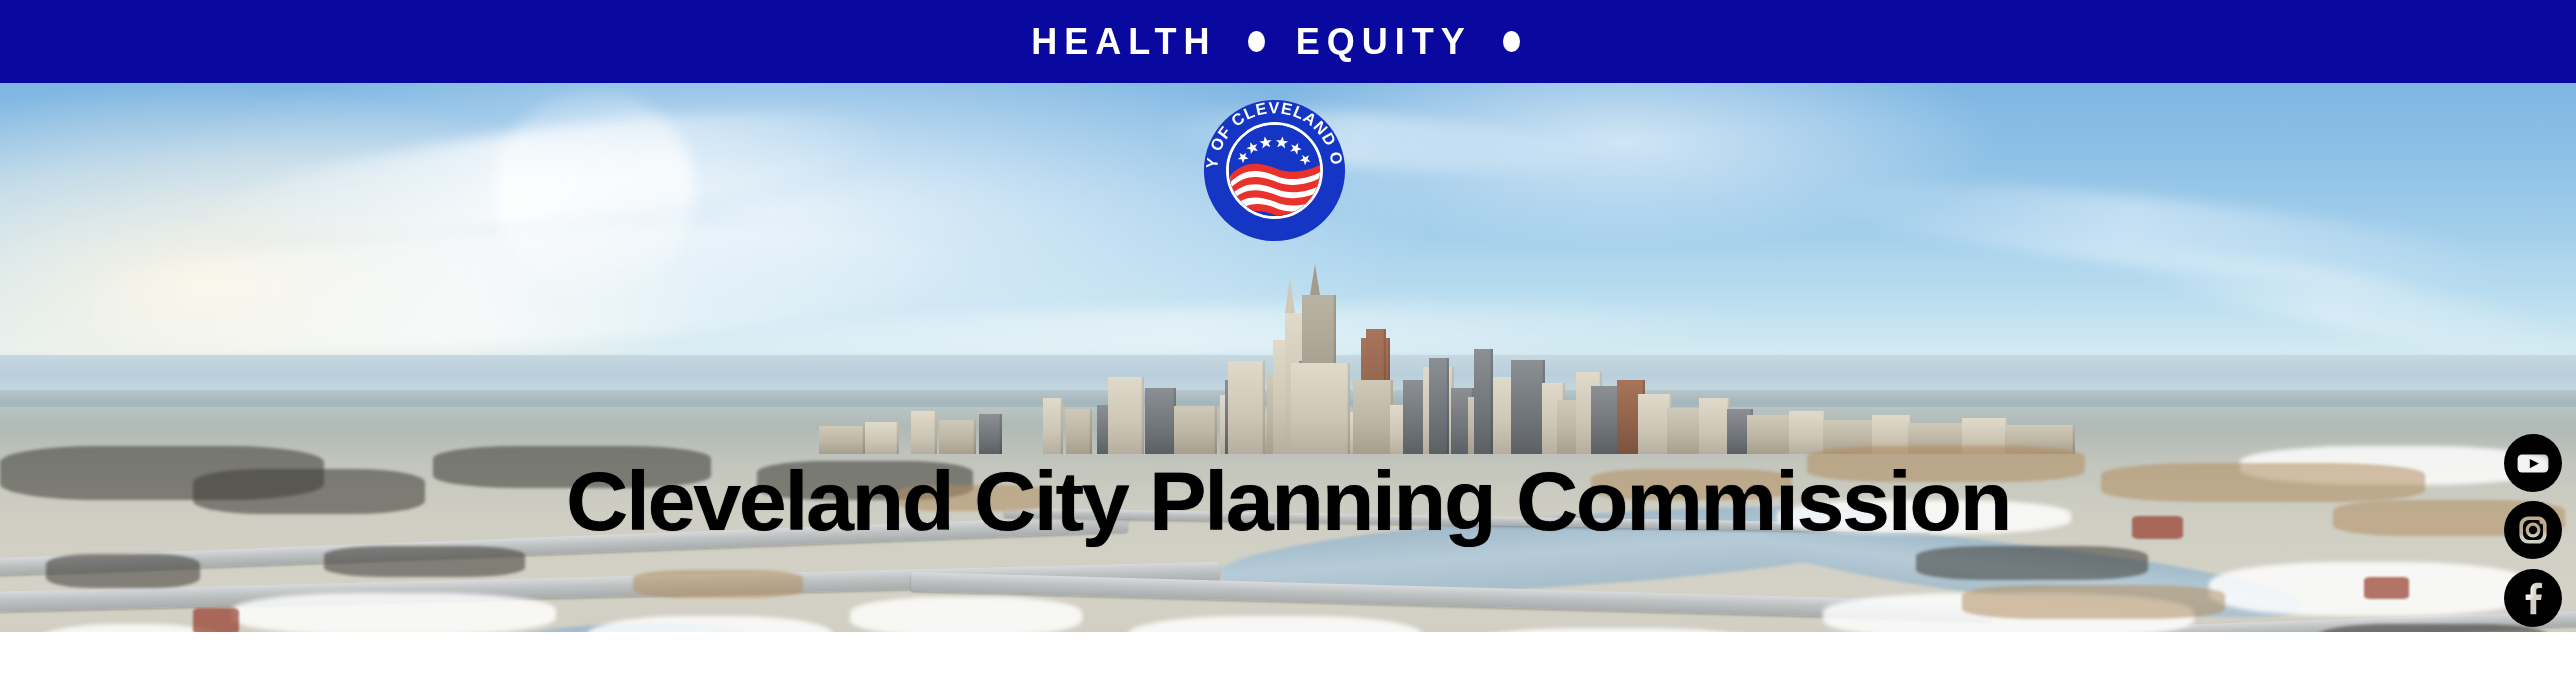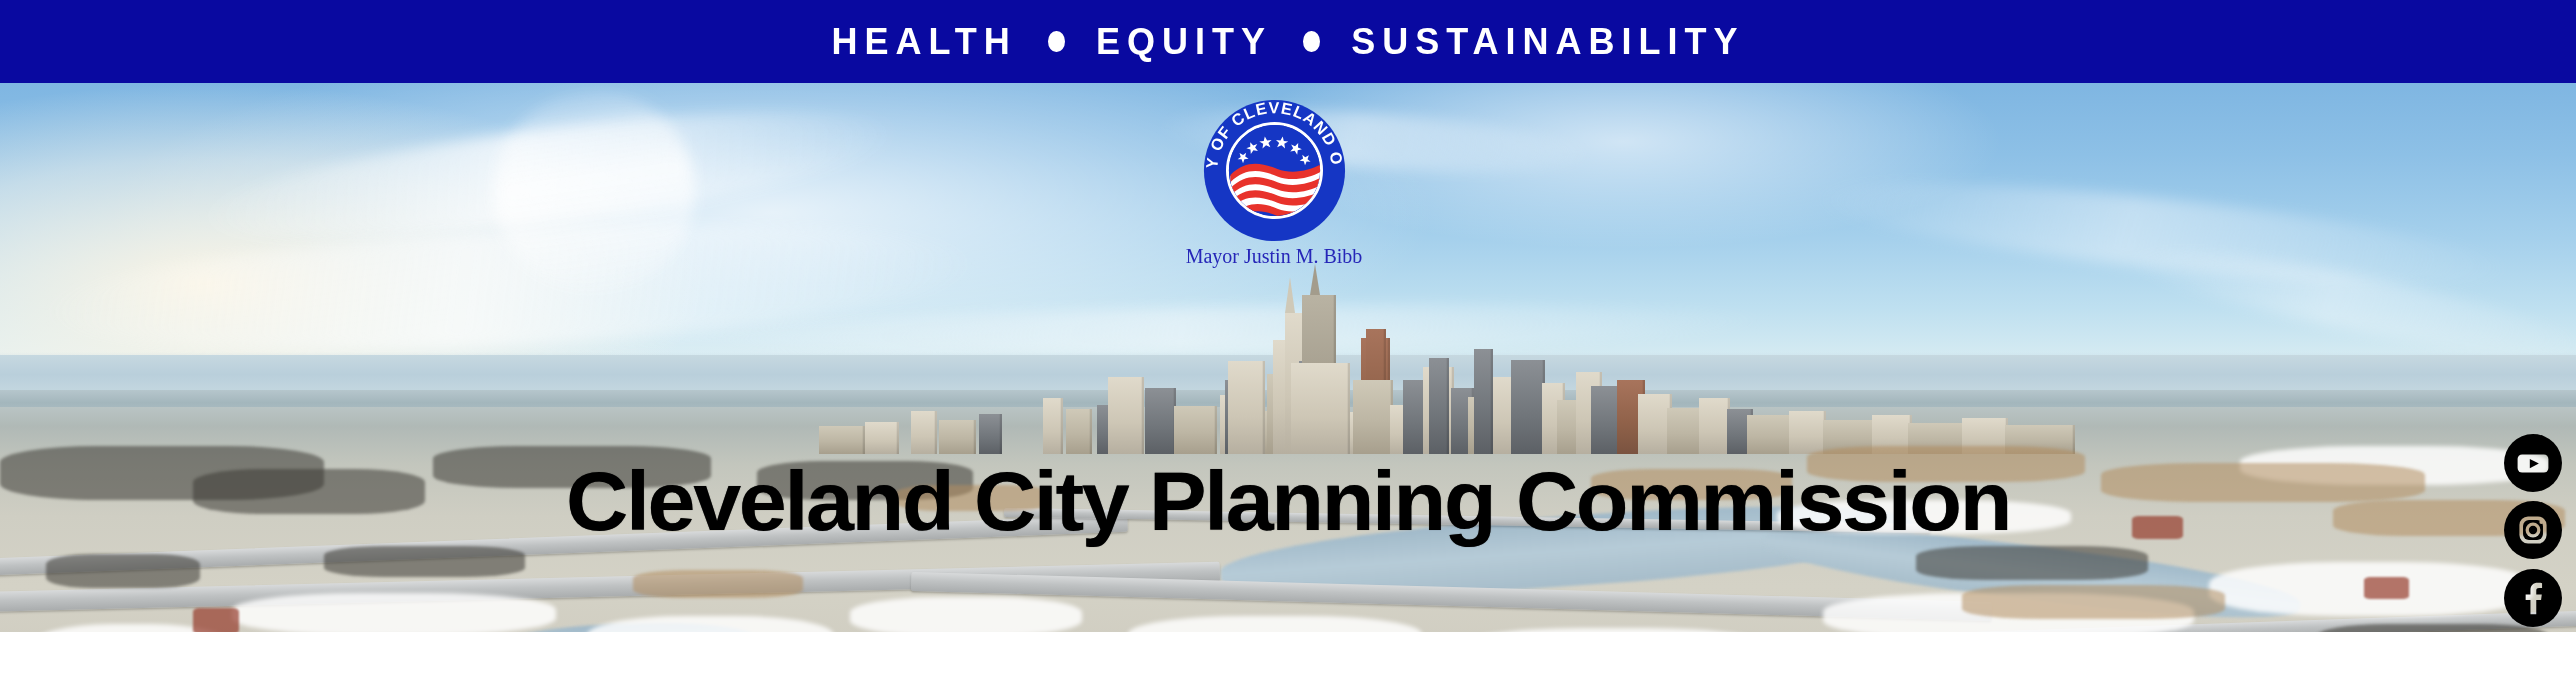--- a/index.html
+++ b/index.html
@@ -218,21 +218,20 @@
 <body>
 
 <div id="page">
 
   <div class="tagline-bar">
     <div class="tagline-text">
       <span class="tagline-word">HEALTH</span>
       <span class="tagline-dot"></span>
       <span class="tagline-word">EQUITY</span>
       <span class="tagline-dot"></span>
-      <span class="tagline-word">SUSTAINABILITY</span>
     </div>
   </div>
 
   <div class="photo">
 
     <div class="sky"></div>
     <div class="sky-wisp w1"></div>
     <div class="sky-wisp w2"></div>
     <div class="sky-wisp w3"></div>
     <div class="sky-wisp w4"></div>
@@ -399,21 +398,20 @@
                  L166,136 C150,146 124,152 104,144 C84,136 62,130 40,152 Z" fill="#E8322B"></path>
         <path d="M44,160 C64,140 86,144 104,152 C124,160 148,154 164,144
                  L164,154 C148,164 124,170 104,162 C86,154 64,150 46,170 Z" fill="#E8322B"></path>
 
         <path d="M104,98 C124,106 150,100 166,90 L168,146
                  C150,158 124,162 104,154 Z" fill="none"></path>
       </g>
       <circle cx="100" cy="100" r="62" fill="none" stroke="#1536C4" stroke-width="0"></circle>
     </svg>
 
-    <div class="seal-mayor">Mayor Justin M. Bibb</div>
   </div>
 
   <div class="main-title">Cleveland City Planning Commission</div>
 
   <div class="social-rail">
 
     <svg class="social-icon" viewBox="0 0 64 64">
       <defs>
         <mask id="ytMask">
           <rect x="0" y="0" width="64" height="64" fill="#fff"></rect>

